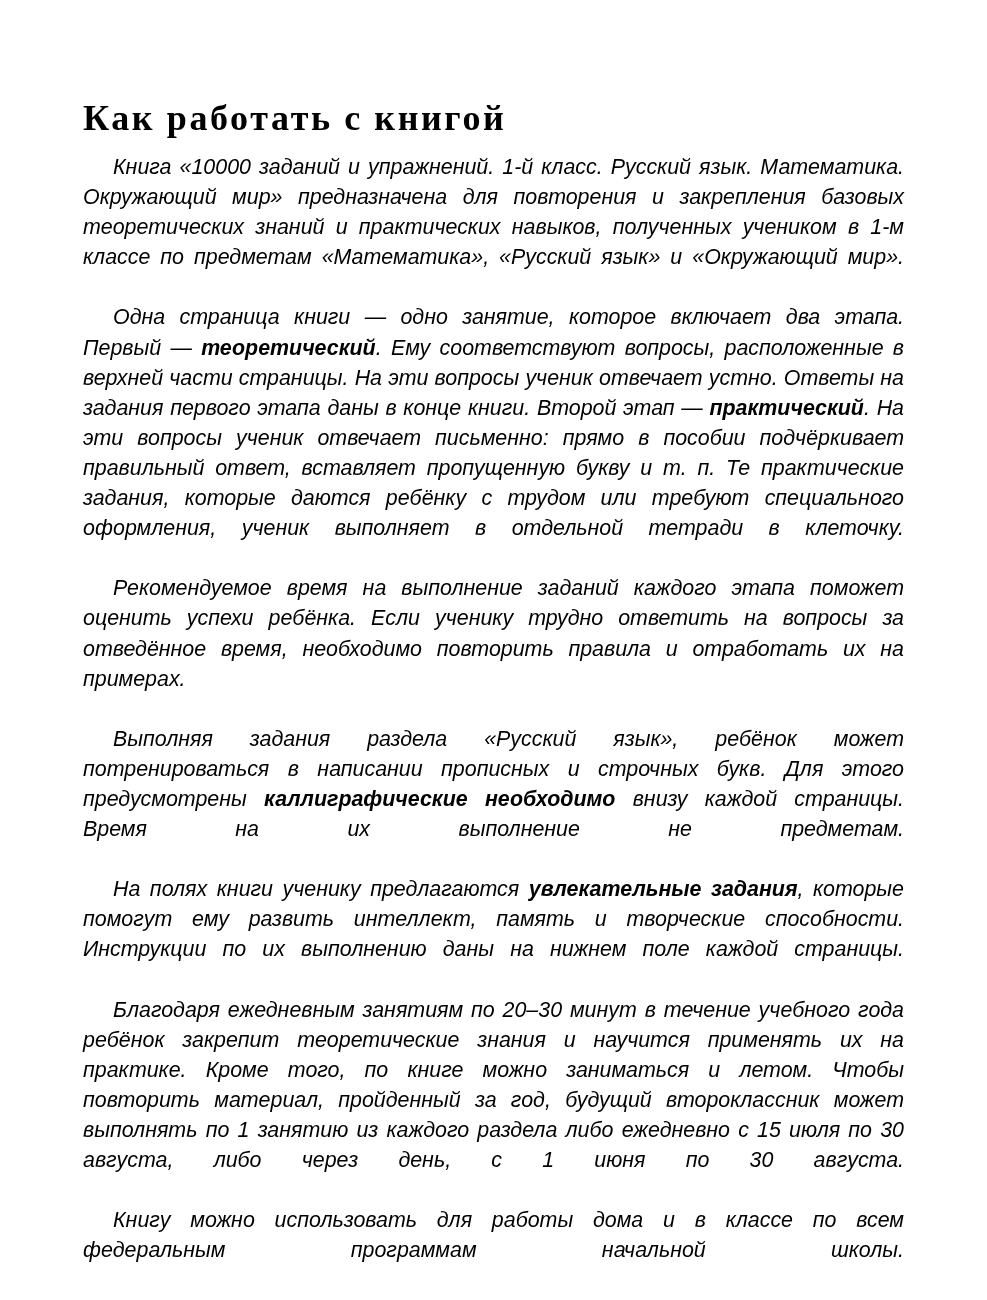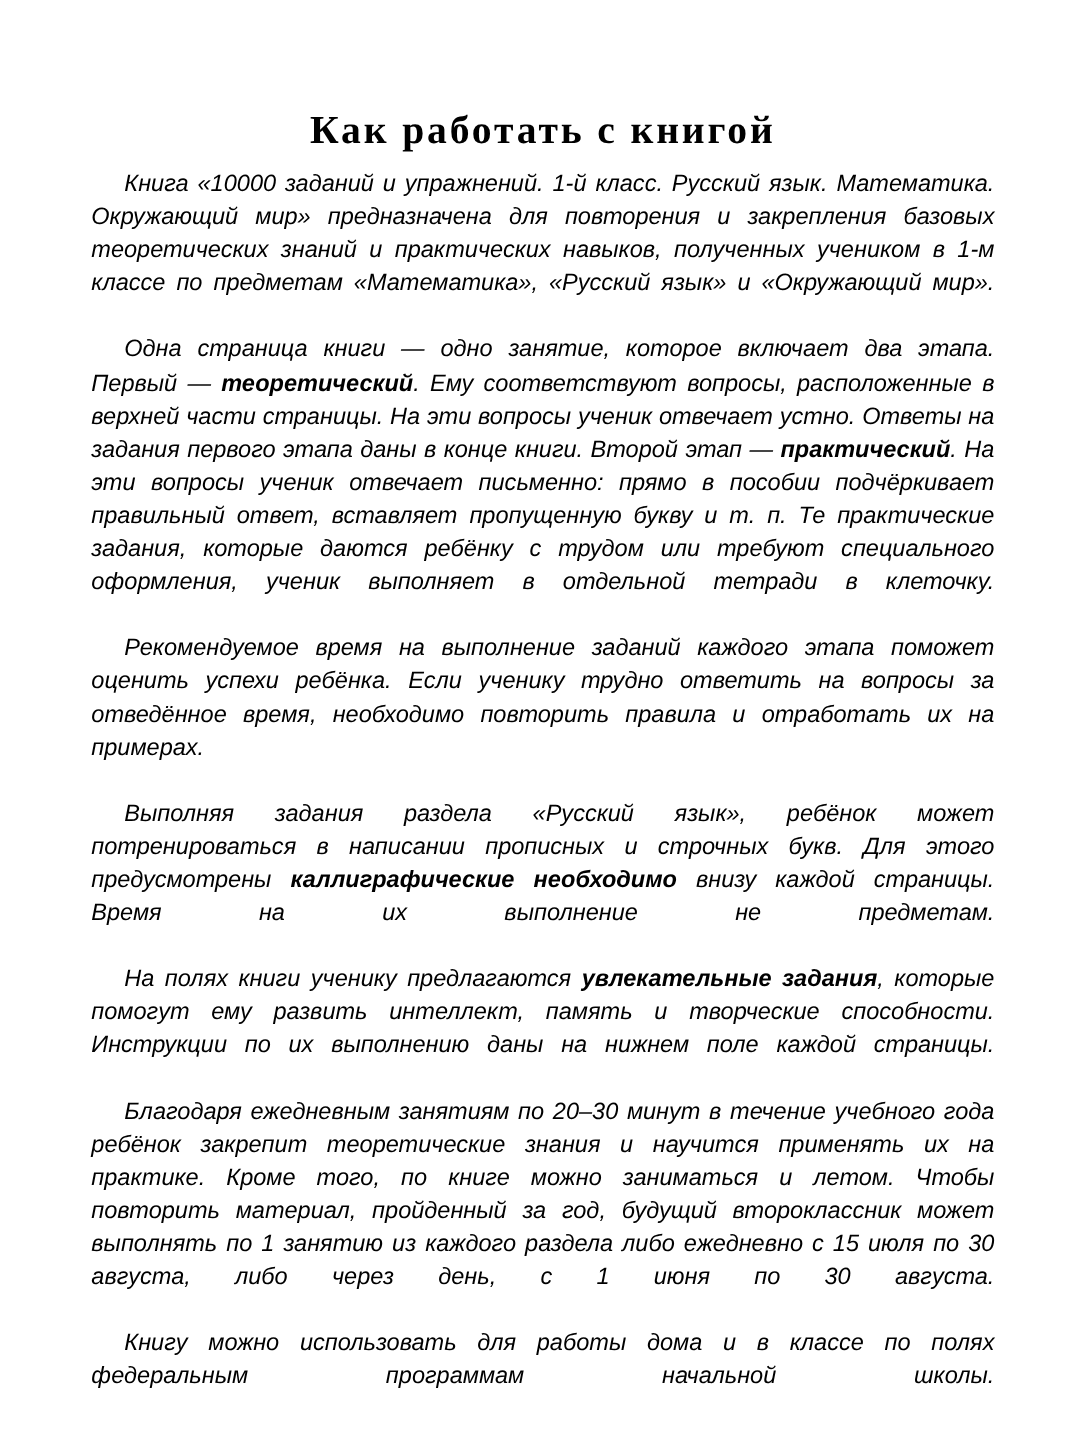--- a/index.html
+++ b/index.html
@@ -22,21 +22,20 @@
     left: 83px;
     top: 96px;
     width: 821px;
   }
 
   .page-title {
     font-family: "Liberation Serif", "DejaVu Serif", serif;
     font-weight: 700;
     font-size: 36px;
     line-height: 44px;
-    text-align: center;
     letter-spacing: 2.6px;
     color: #000000;
     margin: 0 0 12px 0;
     white-space: nowrap;
   }
 
   .body-text {
     font-family: "Liberation Sans", "DejaVu Sans", sans-serif;
     font-size: 21.4px;
     line-height: 30.1px;
@@ -87,21 +86,21 @@
 
     <h1 class="page-title">Как работать с книгой</h1>
 
     <div class="body-text" id="body-text">
         <p><span>Книга «10000 заданий и упражнений. 1-й класс. Русский язык. Математика. Окружающий мир» предназначена для повторения и закрепления базовых теоретических знаний и практических навыков, полученных учеником в 1-м классе по предметам «Математика», «Русский язык» и «Окружающий мир».</span></p>
         <p><span>Одна страница книги — одно занятие, которое включает два этапа. Первый — </span><b>теоретический</b><span>. Ему соответствуют вопросы, расположенные в верхней части страницы. На эти вопросы ученик отвечает устно. Ответы на задания первого этапа даны в конце книги. Второй этап — </span><b>практический</b><span>. На эти вопросы ученик отвечает письменно: прямо в пособии подчёркивает правильный ответ, вставляет пропущенную букву и т. п. Те практические задания, которые даются ребёнку с трудом или требуют специального оформления, ученик выполняет в отдельной тетради в клеточку.</span></p>
         <p><span>Рекомендуемое время на выполнение заданий каждого этапа поможет оценить успехи ребёнка. Если ученику трудно ответить на вопросы за отведённое время, необходимо повторить правила и отработать их на примерах.</span></p>
         <p><span>Выполняя задания раздела «Русский язык», ребёнок может потренироваться в написании прописных и строчных букв. Для этого предусмотрены </span><b>каллиграфические необходимо</b><span> внизу каждой страницы. Время на их выполнение не предметам.</span></p>
         <p><span>На полях книги ученику предлагаются </span><b>увлекательные задания</b><span>, которые помогут ему развить интеллект, память и творческие способности. Инструкции по их выполнению даны на нижнем поле каждой страницы.</span></p>
         <p><span>Благодаря ежедневным занятиям по 20–30 минут в течение учебного года ребёнок закрепит теоретические знания и научится применять их на практике. Кроме того, по книге можно заниматься и летом. Чтобы повторить материал, пройденный за год, будущий второклассник может выполнять по 1 занятию из каждого раздела либо ежедневно с 15 июля по 30 августа, либо через день, с 1 июня по 30 августа.</span></p>
-        <p><span>Книгу можно использовать для работы дома и в классе по полях федеральным программам начальной школы.</span></p>
+        <p><span>Книгу можно использовать для работы дома и в классе по всем федеральным программам начальной школы.</span></p>
       </div>
 
     <div class="signature">
       <span>С уважением, </span><span class="authors">О. В. Узорова, Е. А. Нефёдова</span>
     </div>
 
   </div>
 
 </div>
 

